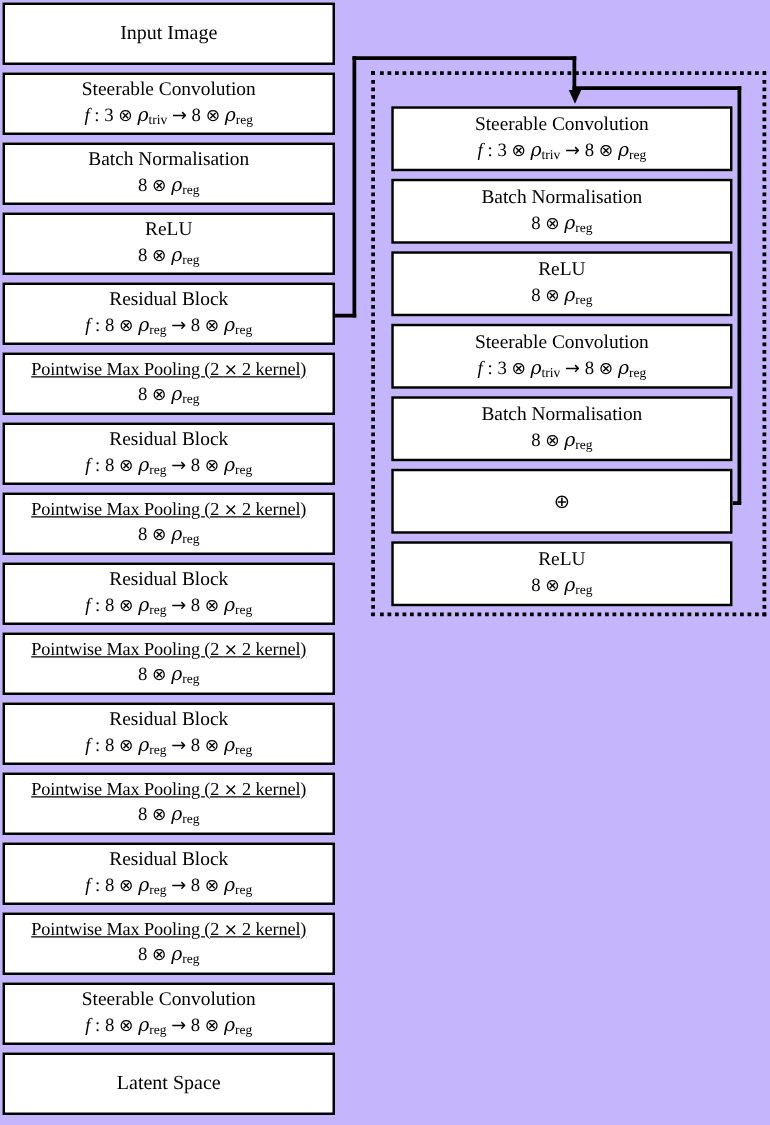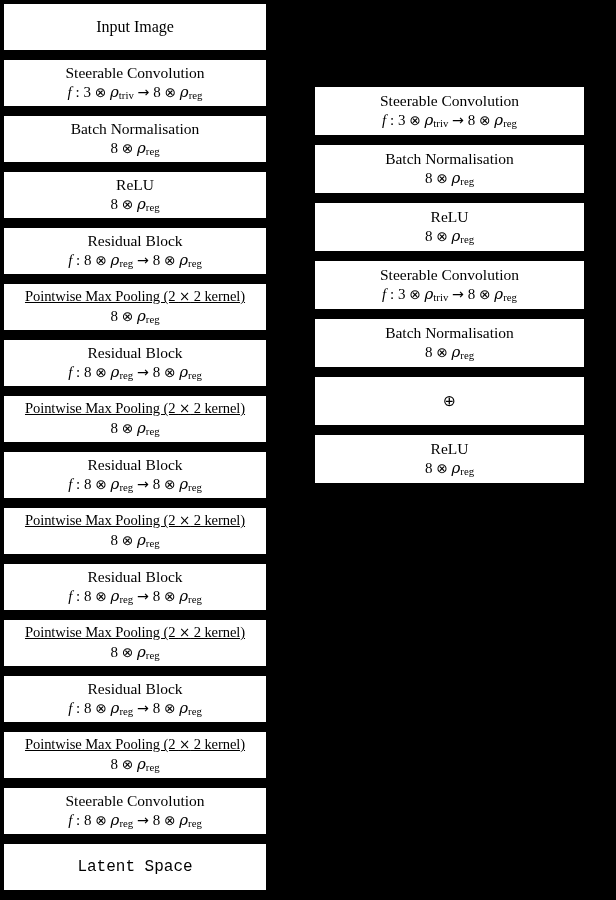--- a/index.html
+++ b/index.html
@@ -9,21 +9,21 @@
   }
   body {
     font-family: "Liberation Serif", "DejaVu Serif", serif;
     color: #000000;
   }
   #diagram {
     position: relative;
     width: 616px;
     height: 900px;
     overflow: hidden;
-    background: #000000;
+    background: #c4b5fd;
   }
 
   
   .block {
     position: absolute;
     box-sizing: border-box;
     border: 2.5px solid #000000;
     background: #ffffff;
     display: flex;
     flex-direction: column;
@@ -184,21 +184,21 @@
       <div class="l2"><span class="mi">f</span> : 8 <span class="op">⊗</span> <span class="rho">ρ</span><span class="sub">reg</span> <span class="arrow-glyph">→</span> 8 <span class="op">⊗</span> <span class="rho">ρ</span><span class="sub">reg</span></div>
     </div>
     <div class="block tight" style="left: 2px; top: 730px; width: 266px; height: 50px;">
       <div class="l1">Pointwise Max Pooling (2 <span class="op">×</span> 2 kernel)</div>
       <div class="l2">8 <span class="op">⊗</span> <span class="rho">ρ</span><span class="sub">reg</span></div>
     </div>
     <div class="block" style="left: 2px; top: 786px; width: 266px; height: 50px;">
       <div class="l1">Steerable Convolution</div>
       <div class="l2"><span class="mi">f</span> : 8 <span class="op">⊗</span> <span class="rho">ρ</span><span class="sub">reg</span> <span class="arrow-glyph">→</span> 8 <span class="op">⊗</span> <span class="rho">ρ</span><span class="sub">reg</span></div>
     </div>
-    <div class="block single" style="left: 2px; top: 842px; width: 266px; height: 50px; font-family: Liberation Mono, monospace;">
+    <div class="block single" style="left: 2px; top: 842px; width: 266px; height: 50px;">
       <div class="l1">Latent Space</div>
     </div>
     <div class="block" style="left: 313px; top: 85px; width: 273px; height: 52px;">
       <div class="l1">Steerable Convolution</div>
       <div class="l2"><span class="mi">f</span> : 3 <span class="op">⊗</span> <span class="rho">ρ</span><span class="sub">triv</span> <span class="arrow-glyph">→</span> 8 <span class="op">⊗</span> <span class="rho">ρ</span><span class="sub">reg</span></div>
     </div>
     <div class="block" style="left: 313px; top: 143px; width: 273px; height: 52px;">
       <div class="l1">Batch Normalisation</div>
       <div class="l2">8 <span class="op">⊗</span> <span class="rho">ρ</span><span class="sub">reg</span></div>
     </div>

